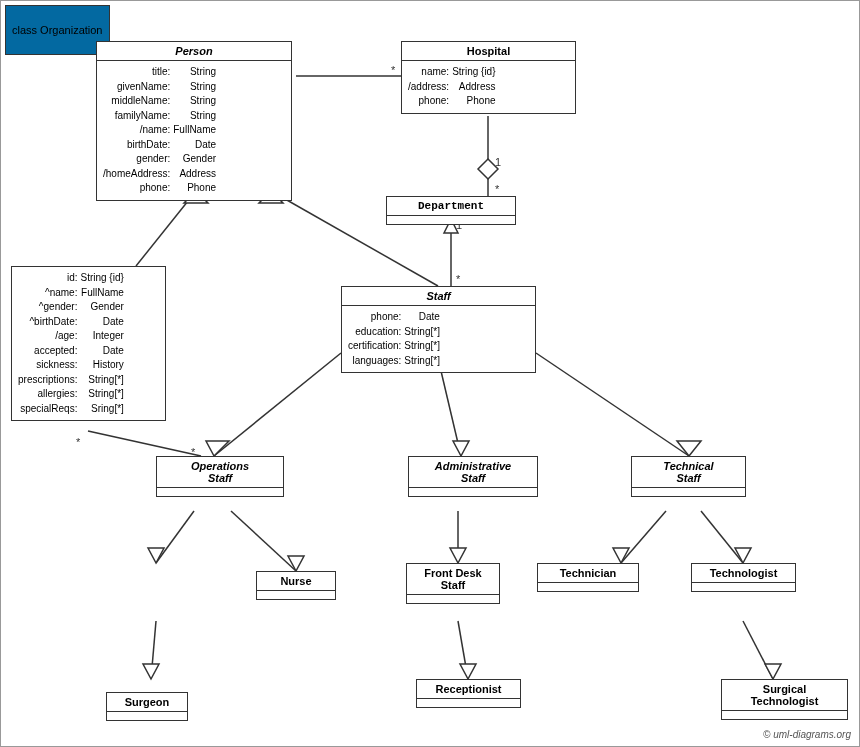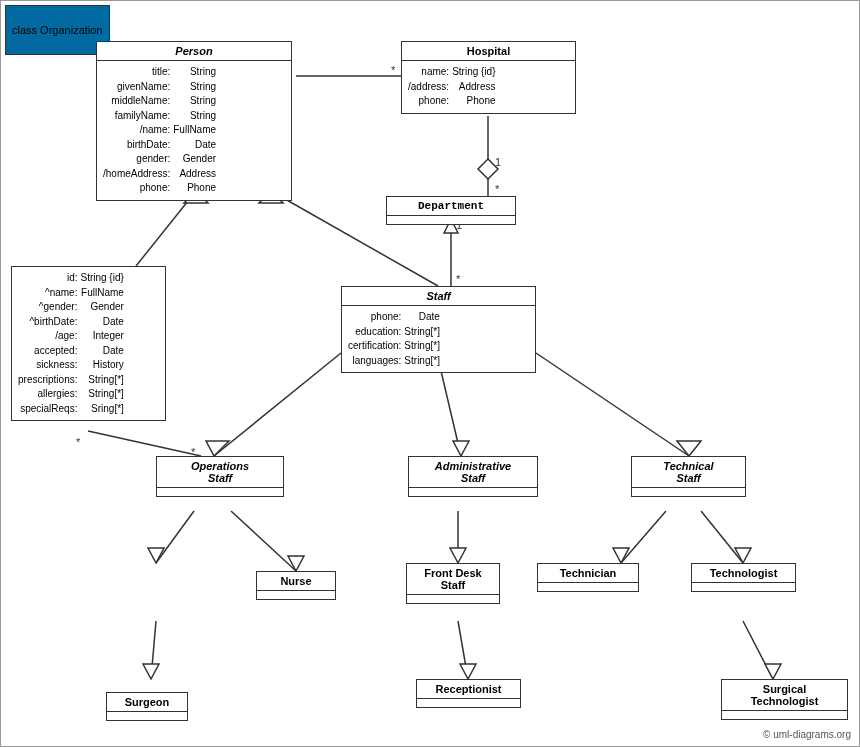--- a/index.html
+++ b/index.html
@@ -64,20 +64,21 @@
       width: 860px;
       height: 747px;
       pointer-events: none;
     }
     .copyright {
       position: absolute;
       bottom: 6px;
       right: 8px;
       font-size: 10px;
       color: #555;
+      font-style: italic;
     }
   </style>
 </head>
 <body>
 
 <div id="diagram-container">
 
   <div class="frame-label">class Organization</div>
 
   <svg class="arrows">

